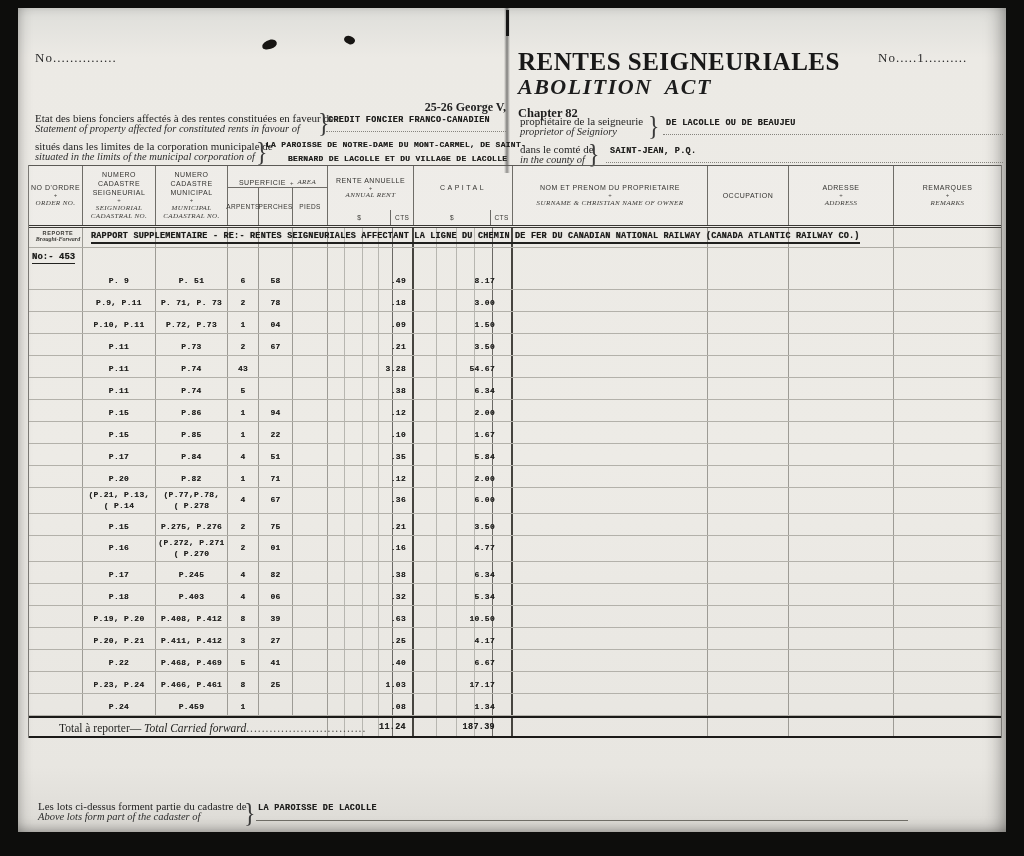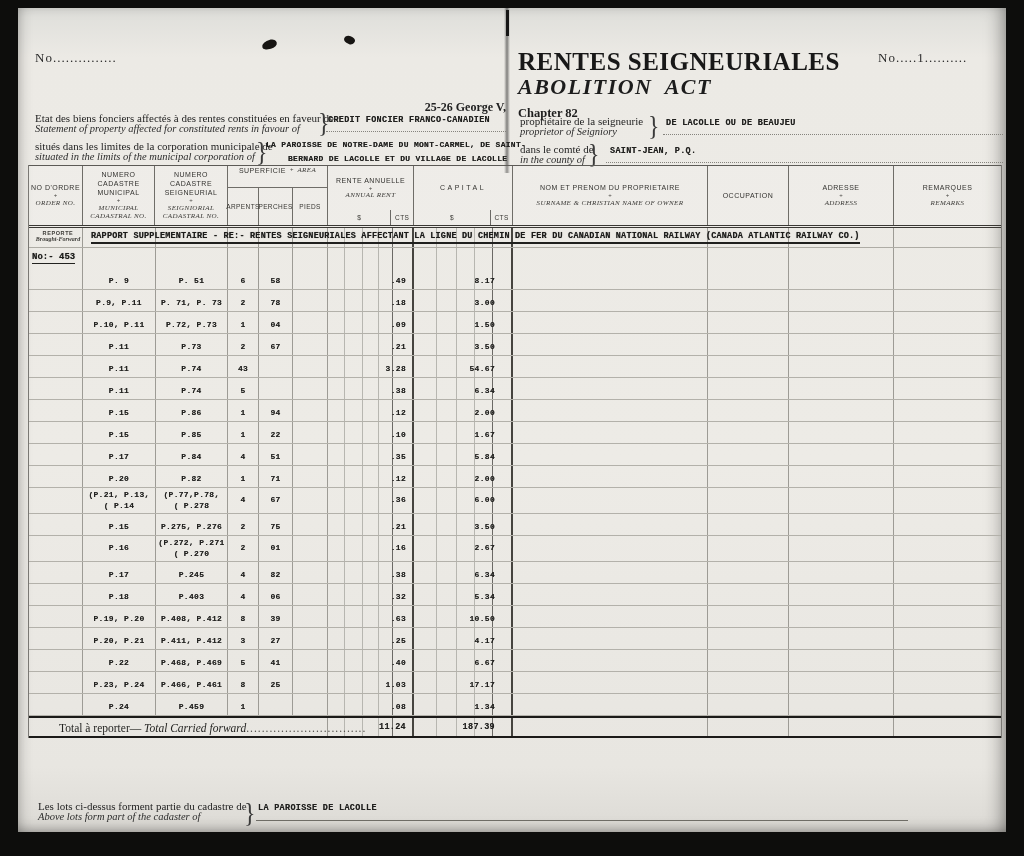--- a/index.html
+++ b/index.html
@@ -41,21 +41,21 @@
 
   
   .rtable { position:absolute; left:10px; top:157px; width:974px; border-left:1px solid #7a7874; border-right:1px solid #7a7874; }
   .thead { display:flex; height:63px; border-top:1px solid #5c5a56; border-bottom:3px double #3a3834; background:rgba(255,255,255,.12); }
   .hc { flex:0 0 auto; border-right:1px solid #6f6d68; display:flex; flex-direction:column; align-items:center; justify-content:center; text-align:center; }
   .hc.last { border-right:none; }
   .hfr { font:7px "Liberation Sans","DejaVu Sans",sans-serif; color:#33322f; letter-spacing:.5px; line-height:1.3; }
   .hen { font:italic 7px "Liberation Serif",serif; color:#3a3936; letter-spacing:.4px; line-height:1.25; }
   .hsep { font:6px "Liberation Sans",sans-serif; color:#4a4945; line-height:1.1; }
   .grp { padding:0; justify-content:flex-start; }
-  .grp-top { width:100%; display:flex; align-items:flex-start; justify-content:center; gap:4px; }
+  .grp-top { width:100%; display:flex; align-items:flex-end; justify-content:center; gap:4px; }
   .area-top { height:22px; border-bottom:1px solid #6f6d68; }
   .sub-row { width:100%; flex:1; display:flex; }
   .sub-cell { display:flex; align-items:center; justify-content:center; font:6.5px "Liberation Sans",sans-serif; color:#383733; letter-spacing:.4px; }
   .money-top { flex:1; display:flex; flex-direction:column; align-items:center; justify-content:center; width:100%; }
   .money-sub { width:100%; height:15px; display:flex; }
   .cap-label { letter-spacing:2.5px; }
 
   .trow { display:grid; grid-template-columns:54px 73px 72px 31px 34px 35px 86px 99px 195px 81px 105px 107px; position:relative; }
   .td { border-right:1px solid #9d9b95; display:flex; align-items:flex-end; justify-content:center;
         padding-bottom:3px; font:bold 8px "Liberation Mono","DejaVu Sans Mono",monospace; color:#21211f;
@@ -142,29 +142,29 @@
     <div class="rule-dot" style="left:588px;top:154px;width:397px;"></div>
 
     <div class="rtable">
 
       <div class="thead">
         <div class="hc" style="width:54px;">
           <span class="hfr">NO D'ORDRE</span>
           <span class="hsep">+</span>
           <span class="hen">ORDER NO.</span>
         </div>
+        <div class="hc" style="width:73px;padding:0 3px;">
+          <span class="hfr">NUMERO CADASTRE SEIGNEURIAL</span>
+          <span class="hsep">+</span>
+          <span class="hen">SEIGNIORIAL CADASTRAL NO.</span>
+        </div>
         <div class="hc" style="width:72px;padding:0 3px;">
           <span class="hfr">NUMERO CADASTRE MUNICIPAL</span>
           <span class="hsep">+</span>
           <span class="hen">MUNICIPAL CADASTRAL NO.</span>
-        </div>
-        <div class="hc" style="width:73px;padding:0 3px;">
-          <span class="hfr">NUMERO CADASTRE SEIGNEURIAL</span>
-          <span class="hsep">+</span>
-          <span class="hen">SEIGNIORIAL CADASTRAL NO.</span>
         </div>
         <div class="hc grp" style="width:100px;">
           <div class="grp-top area-top">
             <span class="hfr">SUPERFICIE</span>
             <span class="hsep">+</span>
             <span class="hen">AREA</span>
           </div>
           <div class="sub-row">
             <div class="sub-cell" style="width:31px;border-right:1px solid #6f6d68;">ARPENTS</div>
             <div class="sub-cell" style="width:34px;border-right:1px solid #6f6d68;">PERCHES</div>
@@ -436,21 +436,21 @@
 
           <div class="trow body-row tall">
             <div class="td"></div>
             <div class="td">P.16</div>
             <div class="td">(P.272, P.271
 ( P.270</div>
             <div class="td">2</div>
             <div class="td">01</div>
             <div class="td"></div>
             <div class="td c-rent">.16</div>
-            <div class="td c-cap">2.67</div>
+            <div class="td c-cap">4.77</div>
             <div class="td"></div>
             <div class="td"></div>
             <div class="td"></div>
             <div class="td last"></div>
           </div>
 
           <div class="trow body-row">
             <div class="td"></div>
             <div class="td">P.17</div>
             <div class="td">P.245</div>

